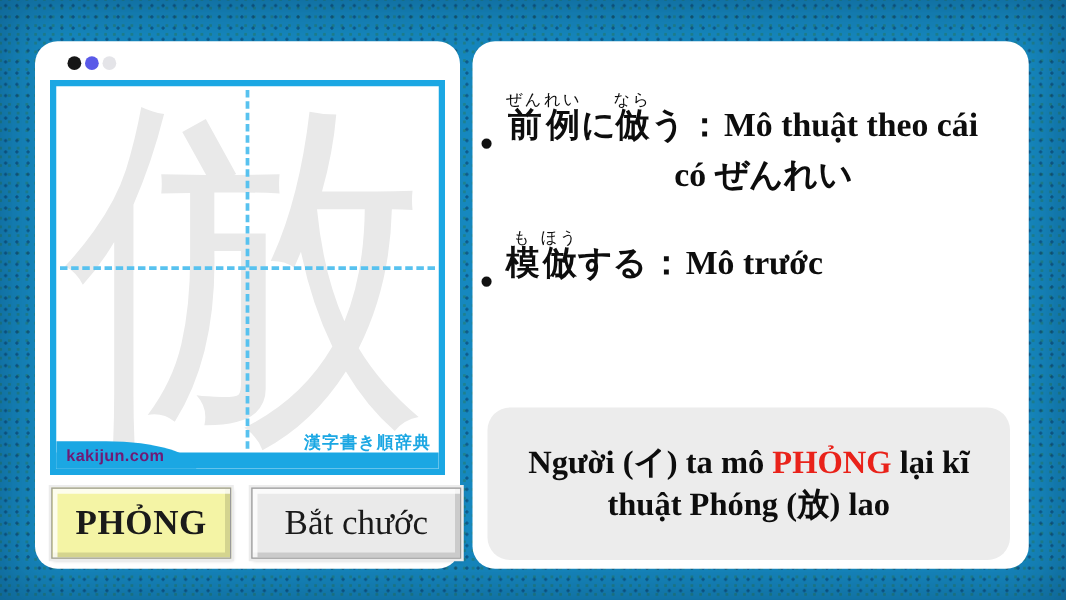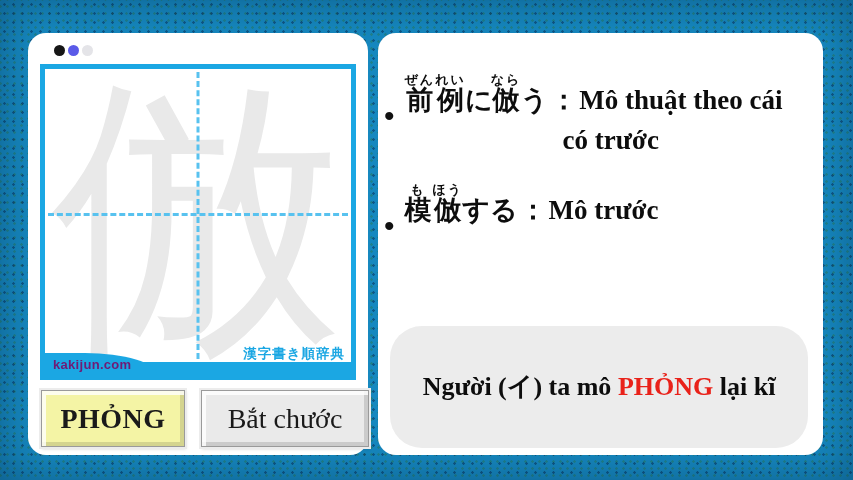--- a/index.html
+++ b/index.html
@@ -82,28 +82,28 @@
   .btn-yellow{left:13px;width:144px;background:var(--button-yellow,#f4f4a5);font-weight:bold;letter-spacing:0.5px;}
   .btn-gray{left:173px;width:168px;background:var(--button-gray,#eaeaea);}
 
   
   .meaning-row{position:absolute;left:6px;right:6px;display:flex;gap:10px;}
   .row-1{top:40px;}
   .row-2{top:150px;}
   .bullet{font-size:30px;line-height:1;margin-top:28px;color:#111;flex:0 0 auto;font-family:"Liberation Sans",sans-serif;}
   .meaning-text{flex:1 1 auto;font-size:27px;font-weight:bold;color:#0d0d0d;line-height:1.2;}
   .jp ruby{ruby-position:over;margin-right:1px;}
-  .jp rt{font-size:13px;font-weight:700;letter-spacing:2px;text-align:center;}
+  .jp rt{font-size:13px;font-weight:400;letter-spacing:2px;text-align:center;}
   .sep{margin:0 2px;}
   .line2{text-align:center;margin-top:8px;}
 
   
   .mnemonic{
     position:absolute;left:12px;top:293px;width:418px;height:122px;
-    background:var(--note-gray,#ececec);border-radius:32px;
+    background:var(--note-gray,#ececec);border-radius:18px;
     display:flex;flex-direction:column;align-items:center;justify-content:center;
     font-size:26px;font-weight:bold;color:#0d0d0d;line-height:1.3;
     text-align:center;
   }
   .hl{color:var(--highlight-red,#e9221a);}
 </style>
 </head>
 <body>
 
 <div class="stage">
@@ -131,33 +131,34 @@
   </section>
 
   <section class="card card-right">
 
     <div class="meaning-row row-1">
       <span class="bullet">•</span>
       <div class="meaning-text">
         <div class="line1">
           <span class="jp"><ruby>前例<rt>ぜんれい</rt></ruby><span>に</span><ruby>倣<rt>なら</rt></ruby><span>う</span></span><span class="sep">：</span><span class="vi">Mô thuật theo cái</span>
         </div>
-        <div class="line2">có trước</div>
+        <div class="line2">có ぜんれい</div>
       </div>
     </div>
 
     <div class="meaning-row row-2">
       <span class="bullet">•</span>
       <div class="meaning-text">
         <div class="line1">
           <span class="jp"><ruby>模<rt>も</rt></ruby><ruby>倣<rt>ほう</rt></ruby><span>する</span></span><span class="sep">：</span><span class="vi">Mô trước</span>
         </div>
       </div>
     </div>
 
     <div class="mnemonic">
       <div class="m-line">
         <span>Người (イ) ta mô </span><span class="hl">PHỎNG</span><span> lại kĩ</span>
       </div>
+      <div class="m-line">thuật Phóng (放) lao</div>
     </div>
 
   </section>
 </div>
 
 </body></html>

